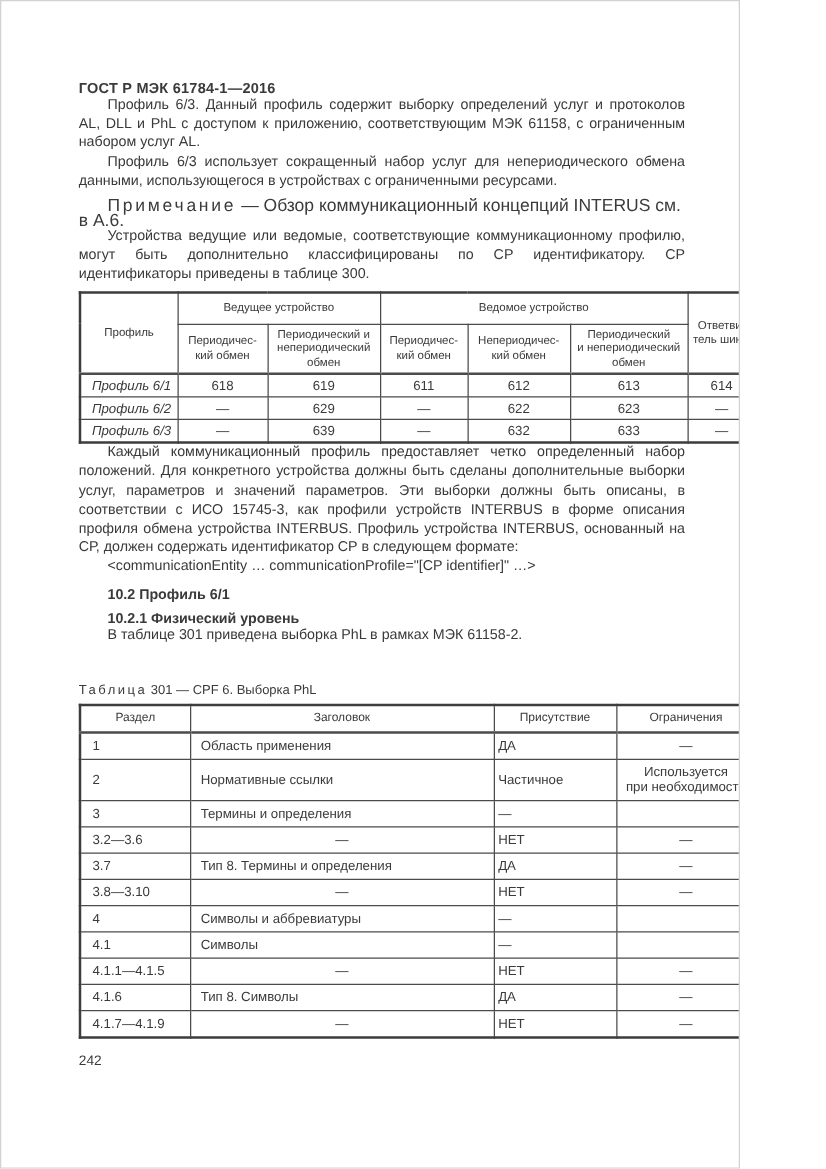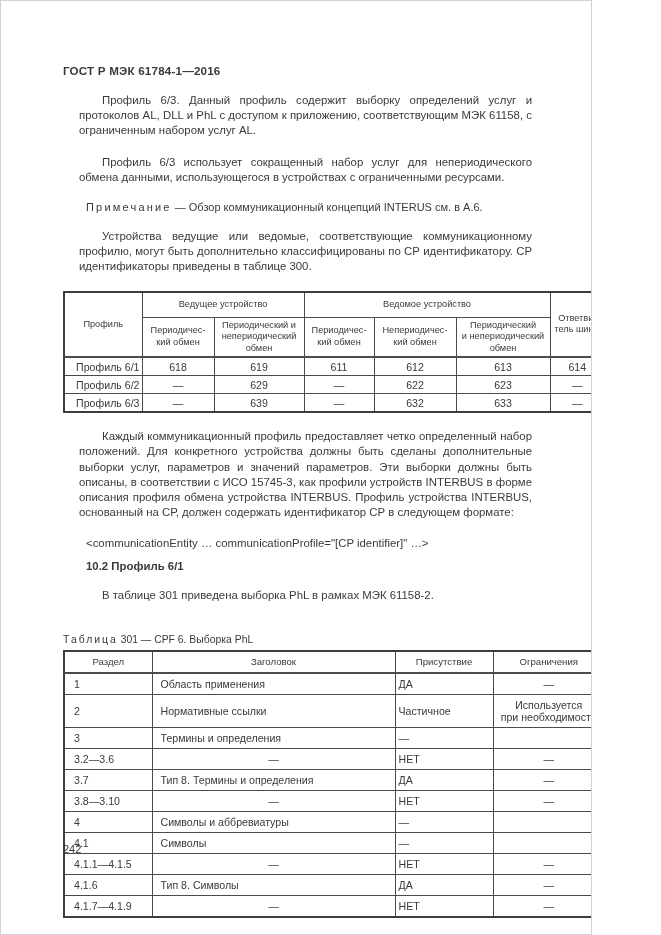--- a/index.html
+++ b/index.html
@@ -13,25 +13,25 @@
     color:#3a3a3a;
     overflow:hidden;
   }
   .content { padding:63px 43px 0 62px; }
 
   .doc-header { font-size:11.6px; font-weight:bold; letter-spacing:0.2px; }
 
   p.body {
     font-size:11.4px; line-height:15.2px;
     text-align:justify; text-indent:23px;
-    margin:16px;
+    margin:0;
   }
   .mt-para { margin-top:14px; }
   .note {
-    font-size:11px; line-height:12px;
+    font-size:14px; line-height:12px;
     text-indent:23px; margin:5px 0 0 0;
   }
   .note .sp-label { letter-spacing:2.2px; }
   .p3 { margin-top:7px; }
   .p4 { margin-top:12px; }
   .code-line {
     font-size:11.4px; line-height:15.2px;
     margin:0; text-indent:23px; text-align:left;
   }
   .h-sec { font-size:11.4px; font-weight:bold; margin:8px 0 0 23px; }
@@ -52,21 +52,21 @@
     vertical-align:middle; padding:2px 2px;
   }
   .t300 .group-row th { height:20px; }
   .t300 .sub-row th { height:34px; }
   .t300 tbody tr td { border-top-width:2px; }
   .t300 tbody tr + tr td { border-top-width:1px; }
   .t300 td {
     font-size:10.6px; height:17px; padding:0 2px;
     text-align:center; vertical-align:middle;
   }
-  .t300 td.t300-profile { text-align:right; padding-left:6px; }
+  .t300 td.t300-profile { text-align:center; padding-left:6px;font-style:italic; }
 
   
   .t301 th {
     font-weight:normal; font-size:9.6px;
     text-align:center; vertical-align:middle;
     height:18px; padding:1px 2px;
   }
   .t301 tbody tr td { border-top-width:2px; }
   .t301 tbody tr + tr td { border-top-width:1px; }
   .t301 td {
@@ -158,20 +158,21 @@
             <td class="t300-val">633</td>
             <td class="t300-val">—</td>
           </tr>
         </tbody>
     </table>
 
     <p class="body p4">Каждый коммуникационный профиль предоставляет четко определенный набор положений. Для конкретного устройства должны быть сделаны дополнительные выборки услуг, параметров и значений параметров. Эти выборки должны быть описаны, в соответствии с ИСО 15745-3, как профили устройств INTERBUS в форме описания профиля обмена устройства INTERBUS. Профиль устройства INTERBUS, основанный на СР, должен содержать идентификатор СР в следующем формате:</p>
     <p class="code-line">&lt;communicationEntity … communicationProfile="[CP identifier]" …&gt;</p>
 
     <div class="h-sec">10.2 Профиль 6/1</div>
+    <div class="h-sub">10.2.1 Физический уровень</div>
     <p class="body after-h">В таблице 301 приведена выборка PhL в рамках МЭК 61158-2.</p>
 
     <p class="tbl-caption cap-301"><span class="sp-label">Таблица</span><span> 301 — CPF 6. Выборка PhL</span></p>
 
     <table class="t301">
       <colgroup>
         <col style="width:88px">
           <col style="width:243px">
           <col style="width:98px">
           <col style="width:112px">

